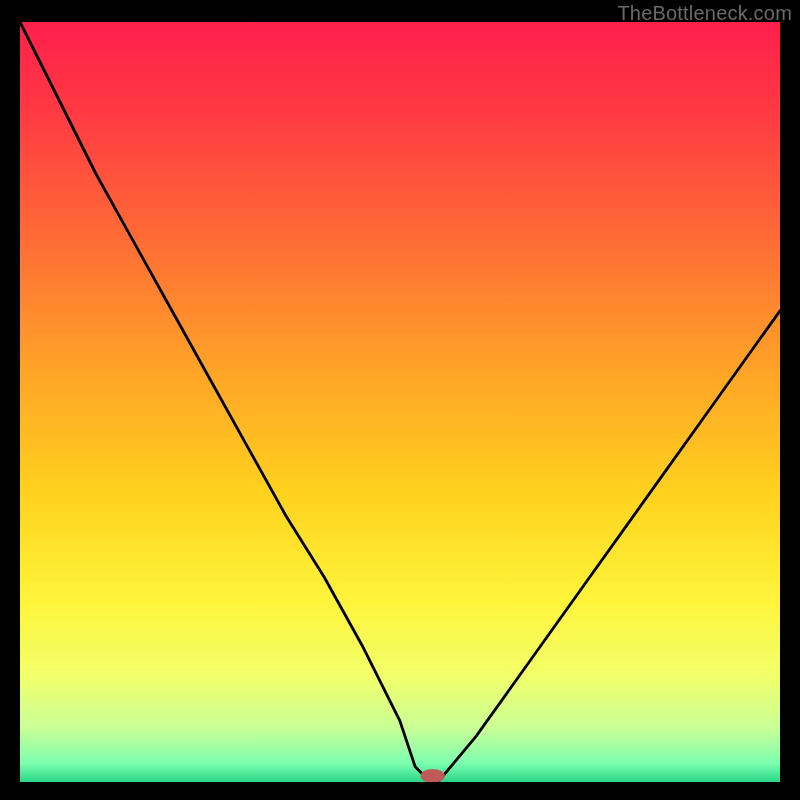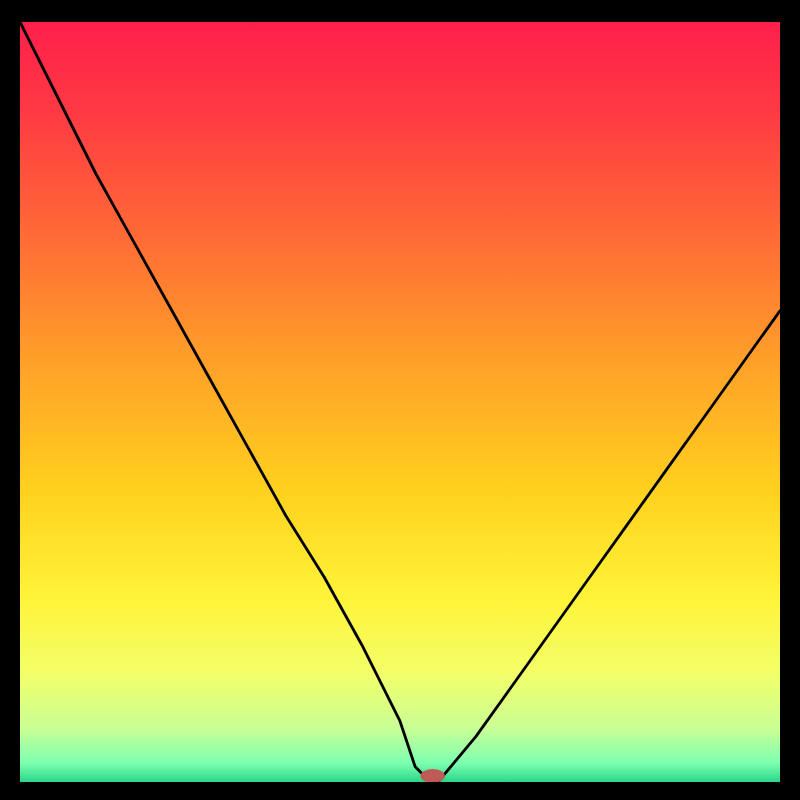--- a/index.html
+++ b/index.html
@@ -38,20 +38,21 @@
   .plot svg {
     width: 760px;
     height: 760px;
     display: block;
   }
 </style>
 </head>
 <body>
 
 <div class="frame">
+  <div class="watermark">TheBottleneck.com</div>
 
   <div class="plot">
     <svg viewBox="0 0 100 100" preserveAspectRatio="none">
       <defs>
         <linearGradient id="bg-grad" x1="0" y1="0" x2="0" y2="1">
         <stop offset="0%" stop-color="#ff1f4b"></stop>
             <stop offset="12%" stop-color="#ff3a43"></stop>
             <stop offset="28.000000000000004%" stop-color="#ff6a36"></stop>
             <stop offset="45%" stop-color="#ffa128"></stop>
             <stop offset="62%" stop-color="#ffd21e"></stop>

